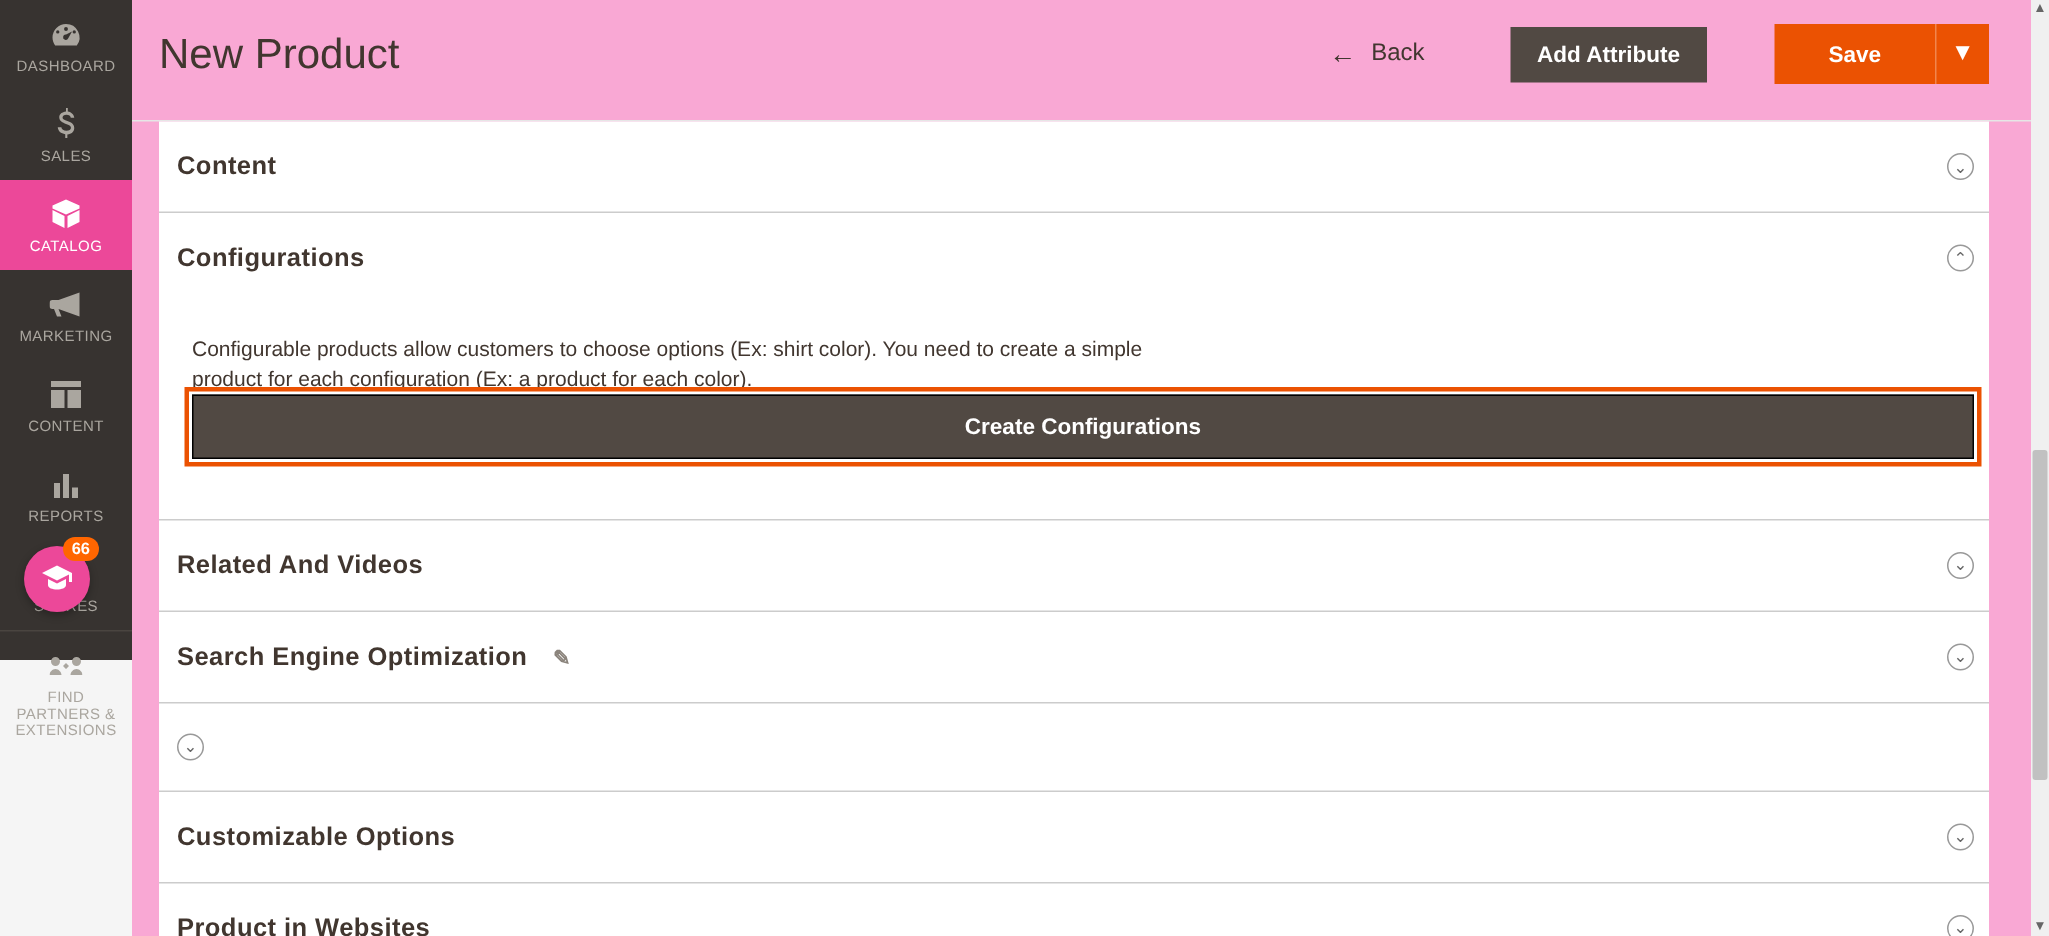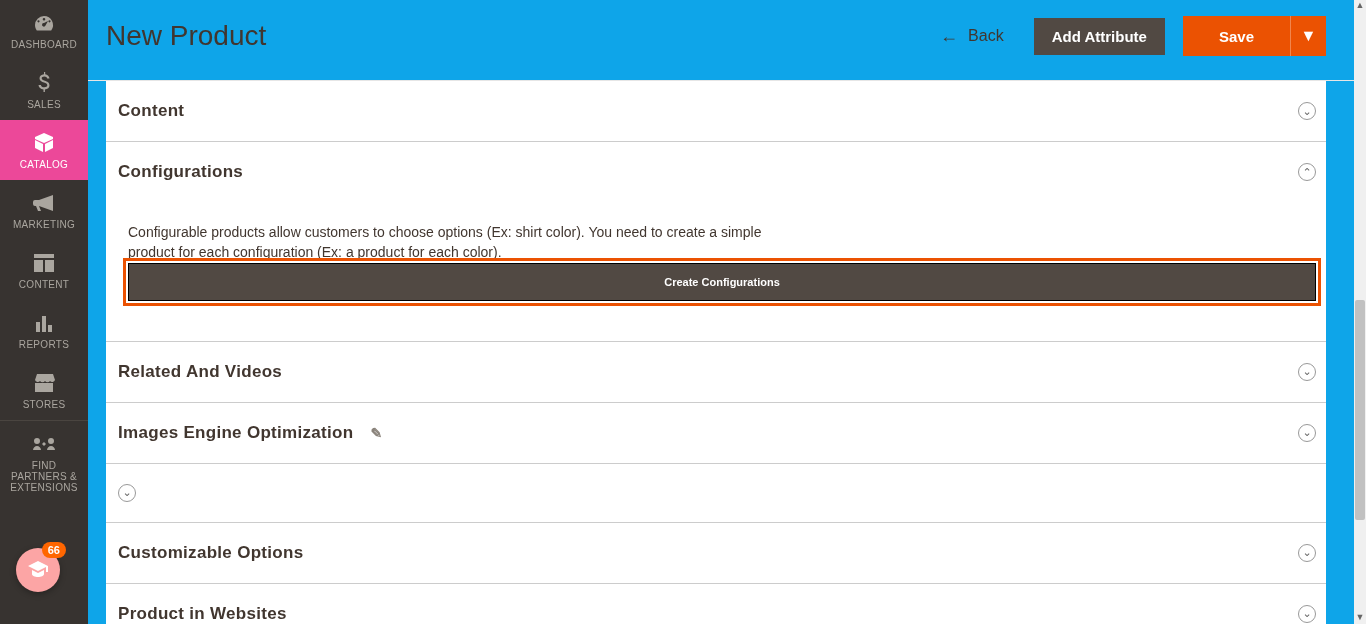--- a/index.html
+++ b/index.html
@@ -1,65 +1,65 @@
 <!DOCTYPE html>
 <html><head>
 <meta charset="utf-8">
 <style>
   * { box-sizing: border-box; margin: 0; padding: 0; }
   html, body { width: 1366px; height: 624px; overflow: hidden; font-family: 'Helvetica Neue', Arial, sans-serif; background: #f5f5f5; }
 
   
   .sidebar {
-    position: absolute; left: 0; top: 0; width: 88px; height: 624px;
+    position: absolute; left: 0; top: 0; width: 88px; height: 440px;
     background: #373330; color: #aaa69f;
     display: flex; flex-direction: column; align-items: stretch;
     font-size: 10px;
   }
   .nav-item {
     text-align: center; padding: 12px 4px 10px 4px;
     cursor: pointer; color: #aaa69f;
     display: flex; flex-direction: column; align-items: center;
     justify-content: center;
   }
   .nav-item.active { background: #ec4899; color: #fff; }
   .nav-item .nav-icon { font-size: 20px; line-height: 1; margin-bottom: 5px; display:flex; align-items:center; justify-content:center; height: 22px; width: 100%; }
   .nav-item .nav-label { text-transform: uppercase; letter-spacing: 0.3px; font-size: 10px; line-height: 1.1; }
   .nav-item.divider-top { border-top: 1px solid #4a4540; }
 
   .help-bubble {
     position: absolute; left: 16px; bottom: 32px;
     width: 44px; height: 44px; border-radius: 50%;
-    background: #fca5a5; display:flex; align-items:center; justify-content:center;
+    background: #ec4899; display:flex; align-items:center; justify-content:center;
     color: #fff; font-size: 20px;
     box-shadow: 0 2px 6px rgba(0,0,0,0.3);
   }
   .help-badge {
     position: absolute; top: -6px; right: -6px;
     background: #ff6600; color: #fff; font-size: 11px; font-weight: 600;
     border-radius: 10px; padding: 2px 6px;
   }
 
   
   .main {
     position: absolute; left: 88px; top: 0; right: 12px; bottom: 0;
-    background: #0ea5e9; overflow: hidden;
+    background: #f9a8d4; overflow: hidden;
   }
 
   
   .page-header {
     display: flex; align-items: center; justify-content: space-between;
     padding: 16px 28px 24px 18px;
     border-bottom: 1px solid #e6e6e6;
   }
   .page-title {
     font-size: 28px; font-weight: 300; color: #41362f;
   }
   .header-actions { display: flex; align-items: center; gap: 18px; }
-  .btn { font-size: 15px; padding: 10px 18px; border: none; cursor: pointer; font-weight: 600; }
+  .btn { font-size: 15px; padding: 10px 18px; border: none; cursor: pointer; font-weight: 600; margin-left: 27px; }
   .back-link { display:flex; align-items:center; gap:10px; color:#41362f; font-size:16px; cursor:pointer; margin-right: 12px; }
   .back-arrow { font-size: 18px; }
   .btn-secondary { background: #514943; color: #fff; }
   .btn-primary { background: #eb5202; color: #fff; padding: 10px 36px; }
   .btn-primary-chev {
     background: #eb5202; color: #fff; width: 36px; height: 40px;
     display:flex; align-items:center; justify-content:center;
     border-left: 1px solid rgba(255,255,255,0.3); cursor:pointer;
   }
   .split { display:flex; }
@@ -83,21 +83,21 @@
     display:flex; align-items:center; justify-content:center; font-size: 11px; color:#666;
   }
 
   .config-body {
     display:flex; justify-content: space-between; 
     padding: 20px 10px 40px 22px;
     flex-direction: column;
   }
   .config-desc { color: #41362f; font-size: 14px; line-height: 1.45; max-width: 680px; }
   .btn-create {
-    background: #514943; color: #fff; font-weight: 600; font-size: 11px;
+    background: #514943; color: #fff; font-weight: 600; font-size: 15px;
     padding: 12px 20px; cursor:pointer;
     outline: 3px solid #eb5202; outline-offset: 2px;
     border: 1px solid #000;
   }
 
   
   .fake-scrollbar {
     position:absolute; right:0; top:0; width:12px; height:624px; background:#f0f0f0;
   }
   .fake-thumb { position:absolute; right:1px; width:10px; background:#c1c1c1; border-radius: 2px; }
@@ -222,21 +222,21 @@
     <div class="section">
       <div class="section-header">
         <span class="section-title">Related And Videos</span>
         <span class="chev">⌄</span>
       </div>
     </div>
 
     <div class="section">
       <div class="section-header">
         <span class="section-title">
-          <span>Images Engine Optimization</span>
+          <span>Search Engine Optimization</span>
           <span class="edit-icon">✎</span>
         </span>
         <span class="chev">⌄</span>
       </div>
     </div>
 
     <div class="section">
       <div class="section-header">
         <span class="chev">⌄</span>
       </div>

